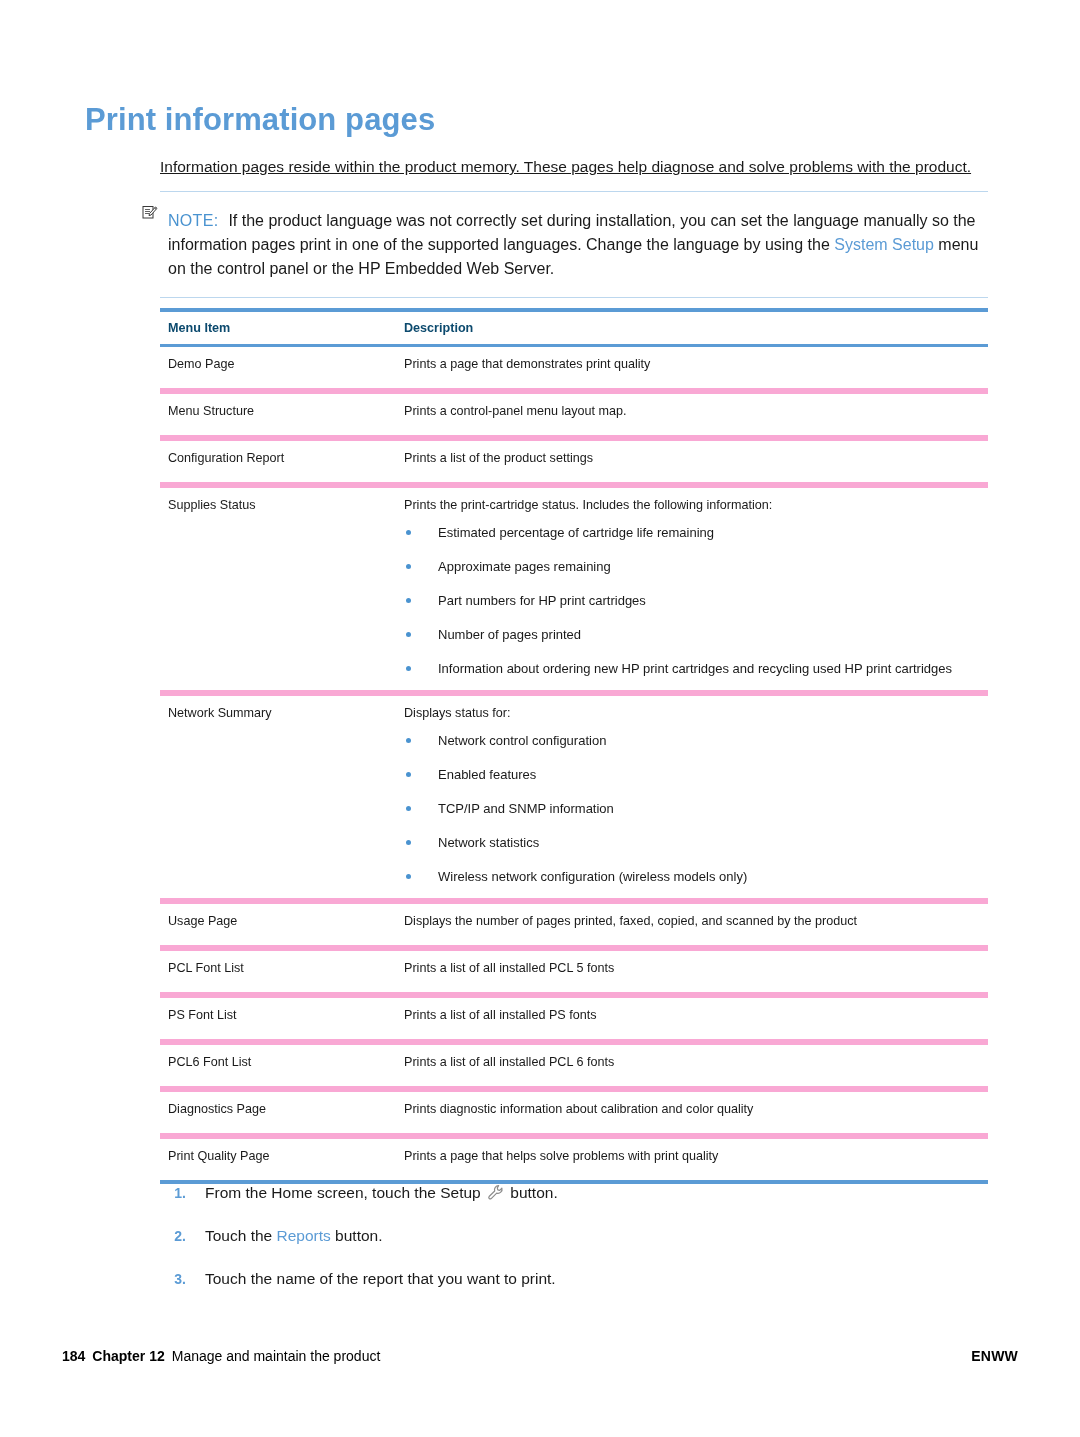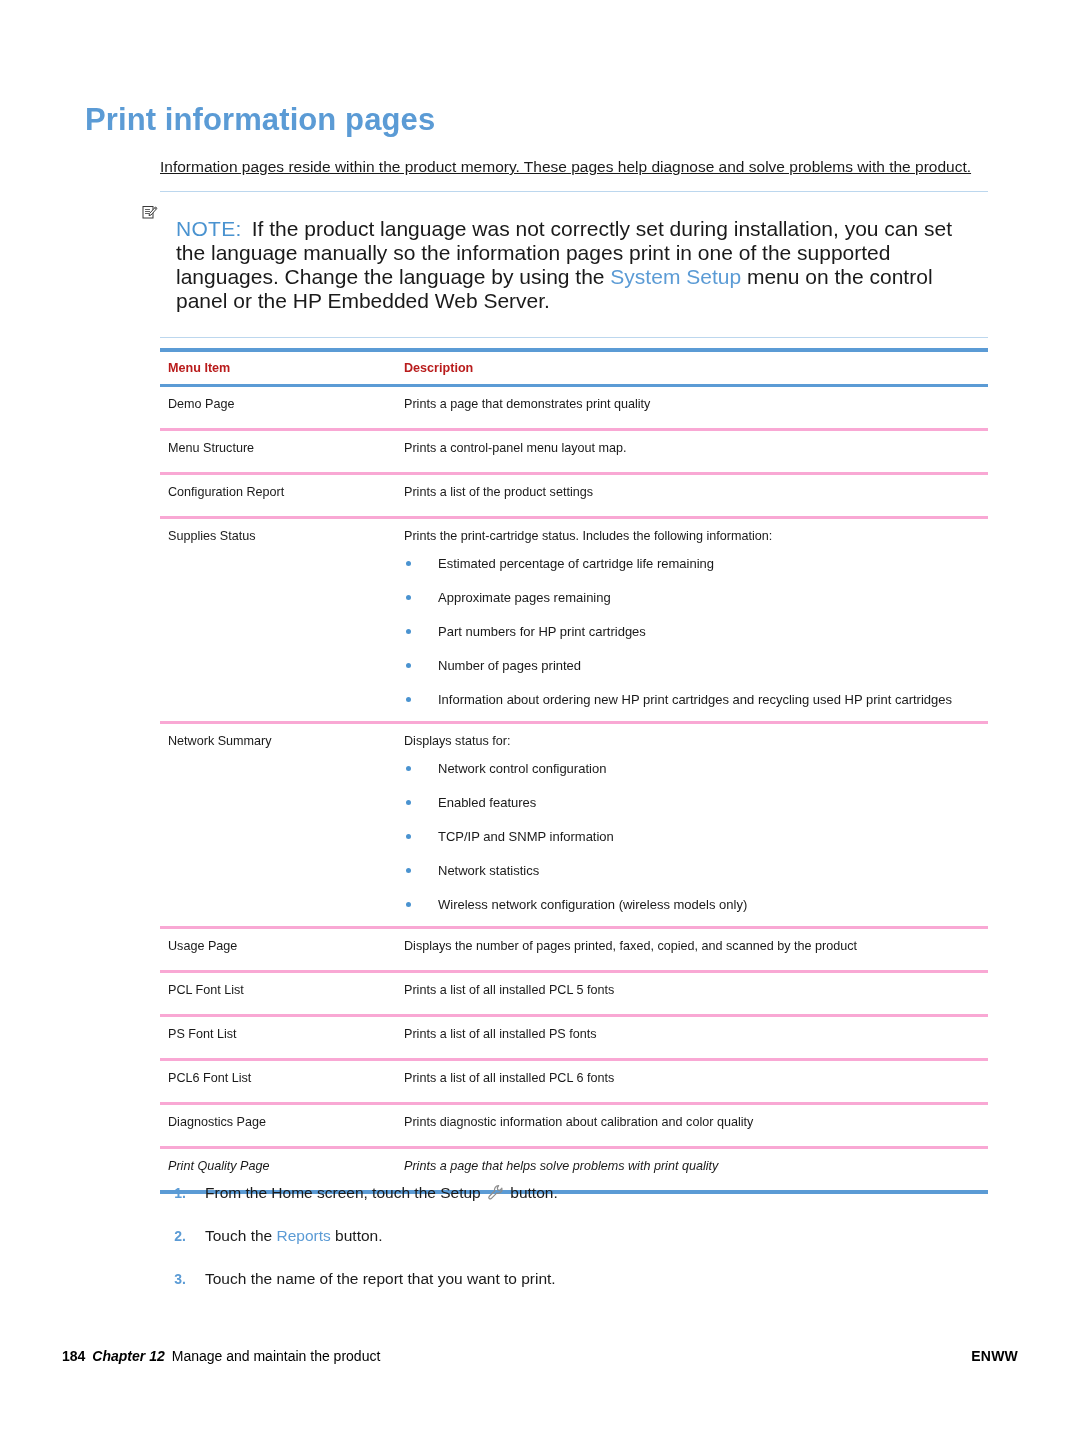--- a/index.html
+++ b/index.html
@@ -61,24 +61,24 @@
     margin-top: 6px;
   }
   .note-icon {
     position: absolute;
     left: -18px;
     top: 12px;
     width: 16px;
     height: 16px;
   }
   .note-text {
-    font-size: 21px;
+    font-size: 16px;
     line-height: 24px;
     color: #1a1a1a;
-    margin: 16px;
+    margin: 8px;
   }
   .note-label {
     color: #4a93d0;
     font-weight: normal;
     letter-spacing: 0.3px;
   }
   .note-gap { display: inline-block; width: 10px; }
   .link {
     color: #5b9bd5;
   }
@@ -89,34 +89,34 @@
     border-collapse: collapse;
     width: 828px;
     border-top: 4px solid #5b9bd5;
     border-bottom: 4px solid #5b9bd5;
     table-layout: fixed;
   }
   .info-table th {
     text-align: left;
     font-size: 12.6px;
     font-weight: bold;
-    color: #b91c1c;
+    color: #0c4a6e;
     padding: 9px 6px 9px 8px;
     border-bottom: 3px solid #5b9bd5;
     vertical-align: top;
   }
   .info-table td {
     font-size: 12.6px;
     color: #1a1a1a;
     padding: 9px 6px 9px 8px;
-    border-bottom: 3px solid #f9a8d4;
+    border-bottom: 6px solid #f9a8d4;
     vertical-align: top;
     line-height: 17px;
   }
-  .info-table tr:last-child td { border-bottom: none; font-style: italic; }
+  .info-table tr:last-child td { border-bottom: none; }
   .col-menu { width: 222px; }
   .cell-menu { color: #5b9bd5; }
   .cell-desc-lead { margin: 0 0 6px 0; }
 
   ul.dot-list {
     list-style: none;
     margin: 10px 0 2px 0;
     padding: 0;
   }
   ul.dot-list li {
@@ -179,21 +179,21 @@
     top: 1348px;
     font-size: 14px;
     color: #000;
   }
   .footer-left {
     position: absolute;
     left: 0; top: 0;
     white-space: nowrap;
   }
   .footer-left .pg { font-weight: bold; }
-  .footer-left .chap { font-weight: bold; font-style: italic; }
+  .footer-left .chap { font-weight: bold; }
   .footer-left .sep { display: inline-block; width: 7px; }
   .footer-right {
     position: absolute;
     right: 0; top: 0;
     font-weight: bold;
     letter-spacing: 0.2px;
   }
 </style>
 </head>
 <body>

